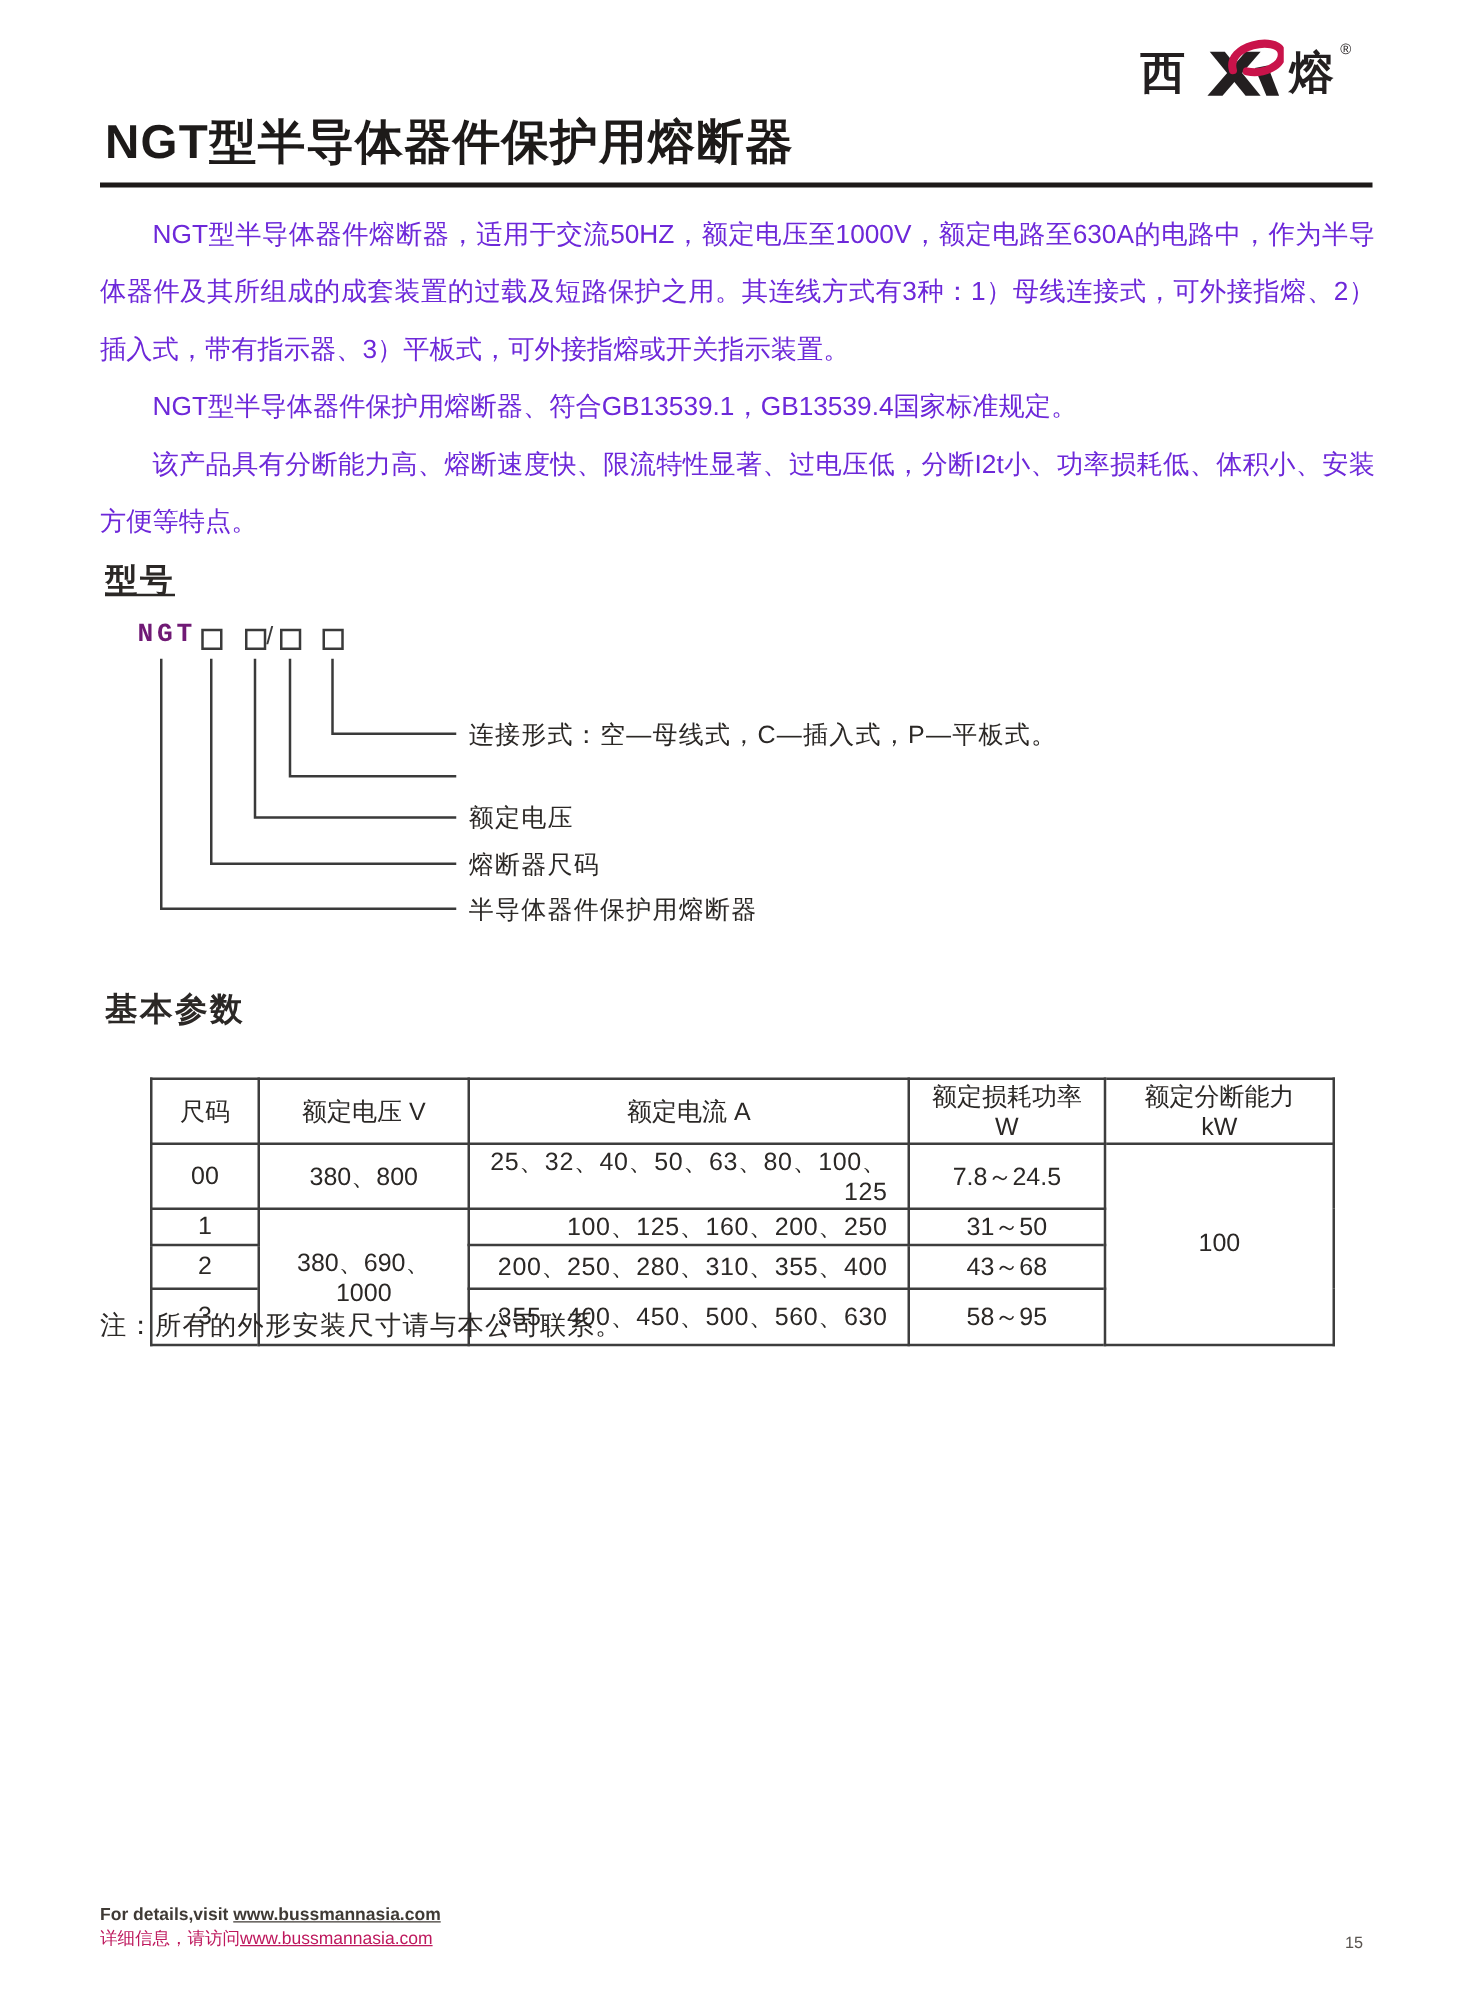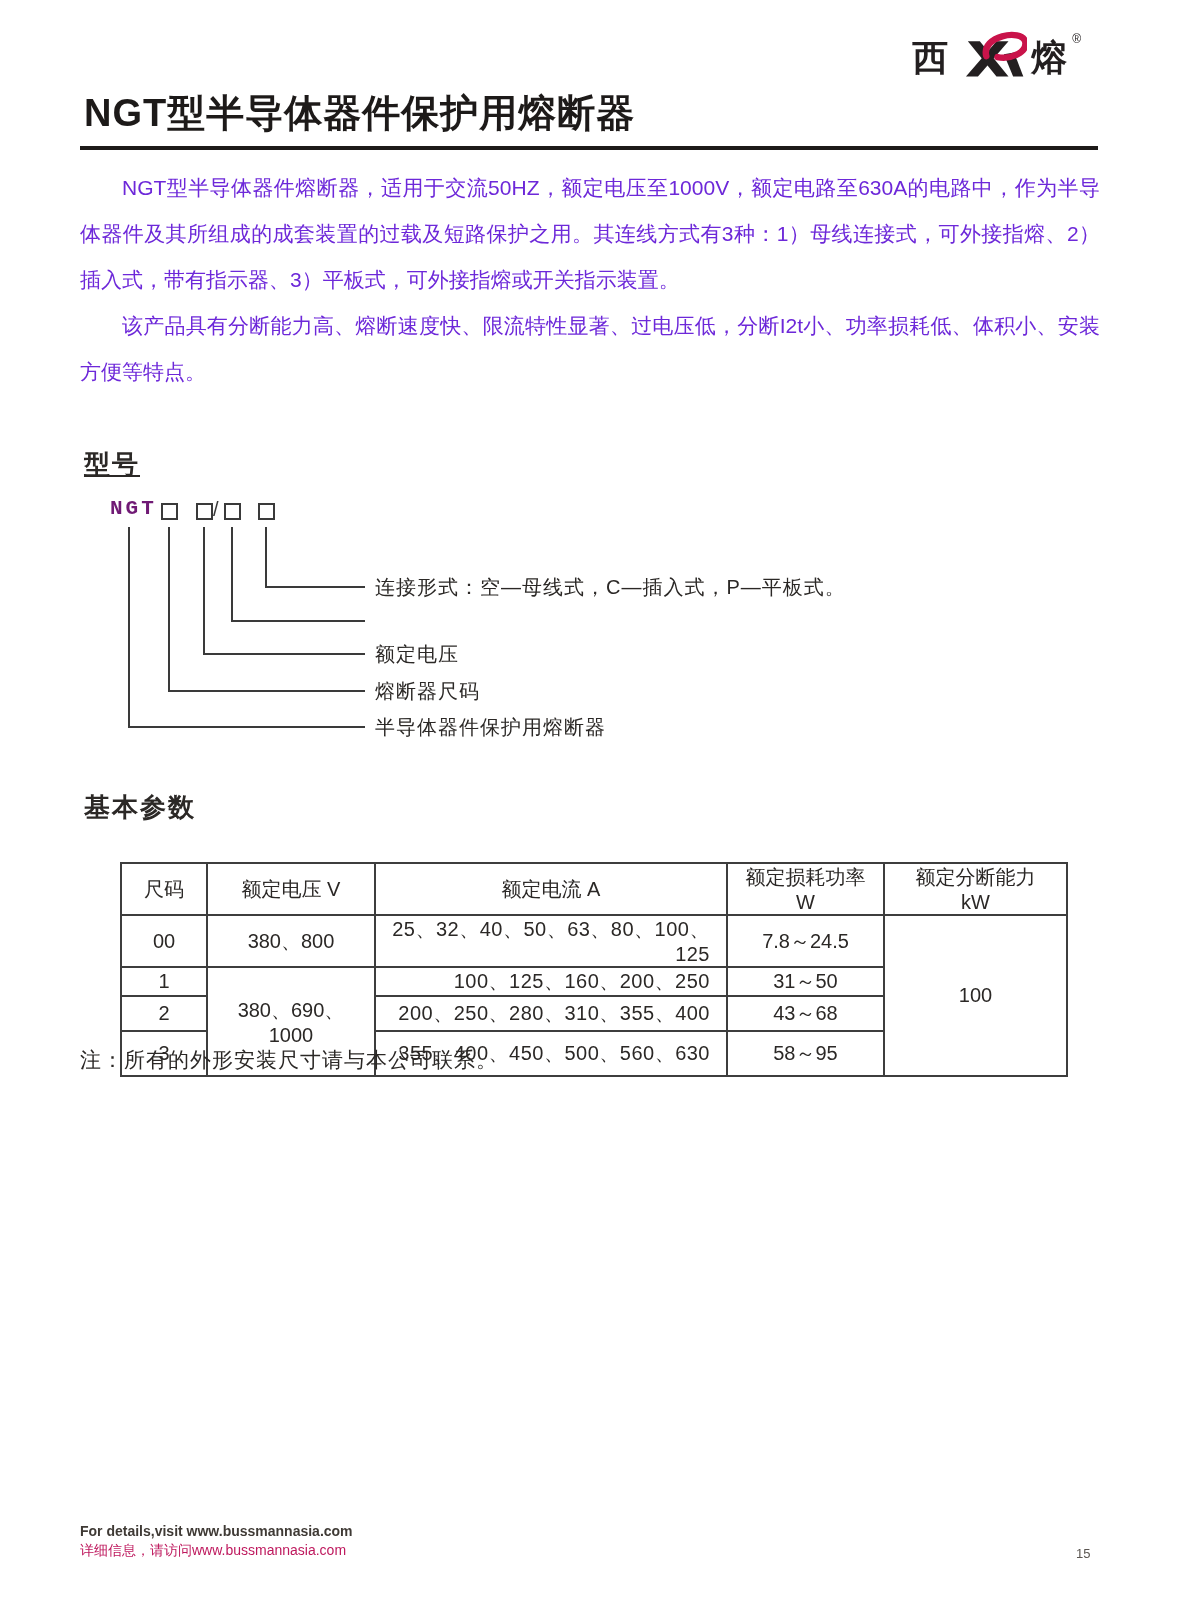--- a/index.html
+++ b/index.html
@@ -45,21 +45,21 @@
   tr.r3 { height:45px; }
   col.c-size { width:86px; } col.c-volt { width:168px; } col.c-cur { width:352px; }
   col.c-pow { width:157px; } col.c-brk { width:183px; }
 
   .note { position:absolute; left:80px; top:1046px; font-size:21px; color:#2b2826; letter-spacing:1px; }
 
   
   .footer { position:absolute; left:80px; top:1522px; font-size:14px; line-height:19px; }
   .footer .en { color:#3f3a35; font-weight:bold; }
   .footer .cn { color:#be185d; }
-  .footer a { color:inherit; cursor:pointer; }
+  .footer a { color:inherit; text-decoration:underline; cursor:pointer; }
   .pageno { position:absolute; left:1076px; top:1546px; font-size:13px; color:#5a5550; }
 </style>
 </head>
 <body>
 
 <div class="page">
 
   <div class="logo">
     <span class="han">西</span>
     <svg width="74" height="56" viewBox="0 0 80 60">
@@ -70,20 +70,21 @@
     </svg>
     <span class="han">熔</span>
     <span class="reg">®</span>
   </div>
 
   <h1 class="doc-title">NGT型半导体器件保护用熔断器</h1>
   <div class="title-rule"></div>
 
   <div class="intro">
     <p>NGT型半导体器件熔断器，适用于交流50HZ，额定电压至1000V，额定电路至630A的电路中，作为半导体器件及其所组成的成套装置的过载及短路保护之用。其连线方式有3种：1）母线连接式，可外接指熔、2）插入式，带有指示器、3）平板式，可外接指熔或开关指示装置。</p>
+    <p>NGT型半导体器件保护用熔断器、符合GB13539.1，GB13539.4国家标准规定。</p>
     <p>该产品具有分断能力高、熔断速度快、限流特性显著、过电压低，分断I2t小、功率损耗低、体积小、安装方便等特点。</p>
   </div>
 
   <h2 class="sec-heading" id="model-heading">型号</h2>
 
   <div class="diagram">
     <span class="code-prefix">NGT</span>
     <span class="cbox" style="left:81px"></span>
     <span class="cbox" style="left:116px"></span>
     <span class="slash">/</span>

